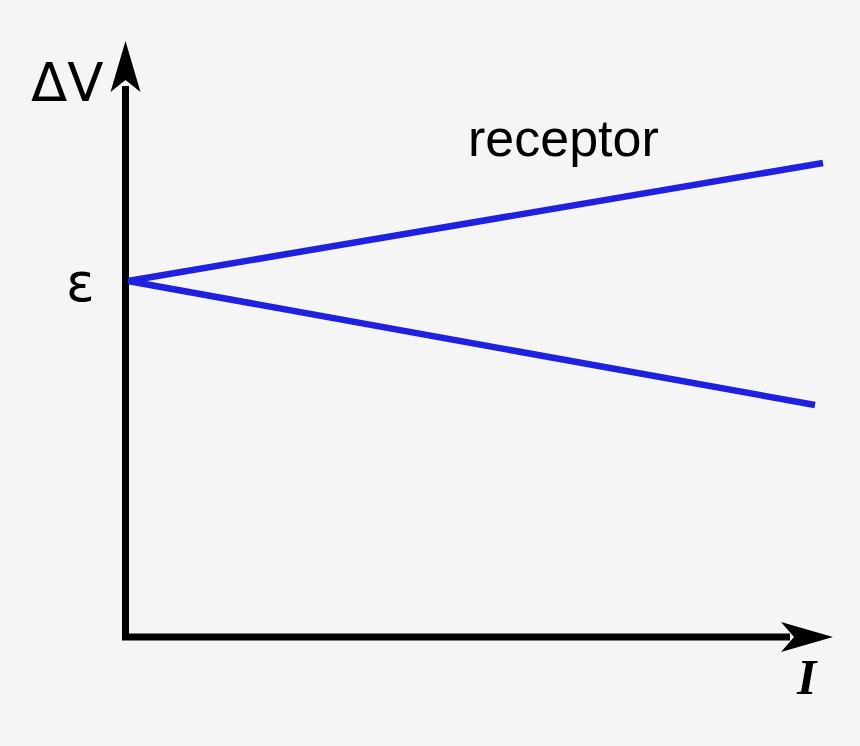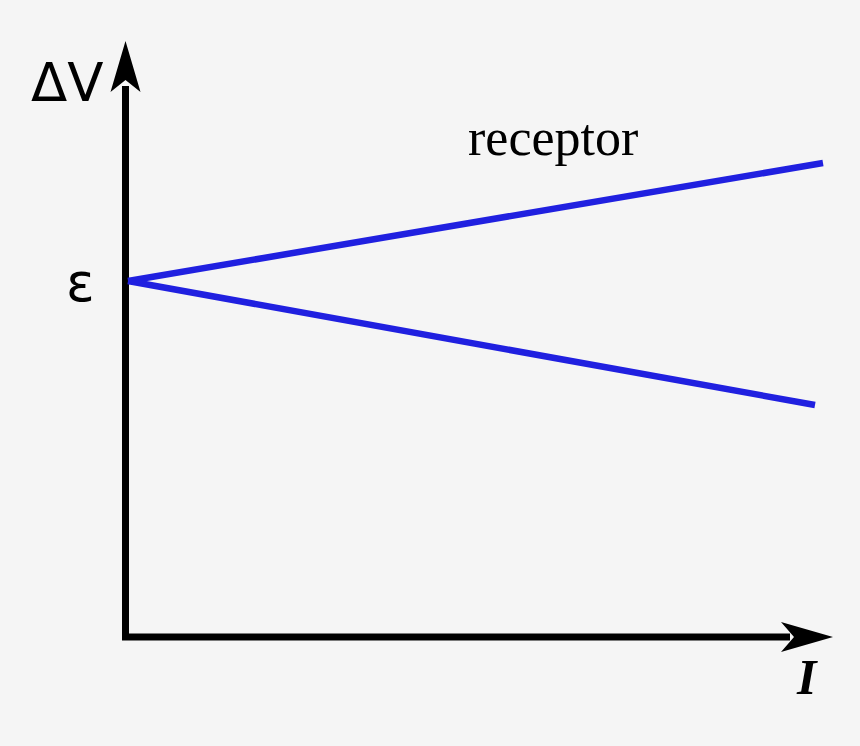--- a/index.html
+++ b/index.html
@@ -52,21 +52,21 @@
   #emf-tick-label {
     left: 66px;
     top: 256px;
     font-size: 53px;
     font-family: "DejaVu Sans", sans-serif;
   }
   .series-label {
     position: absolute;
     color: #000000;
     font-size: 52px;
-    font-family: Liberation Serif, serif;
+    font-family: Liberation Sans, sans-serif;
     line-height: 1;
     white-space: nowrap;
     user-select: none;
   }
   #label-receptor {
     left: 468px;
     top: 112px;
   }
   #label-gerador {
     left: 473px;

